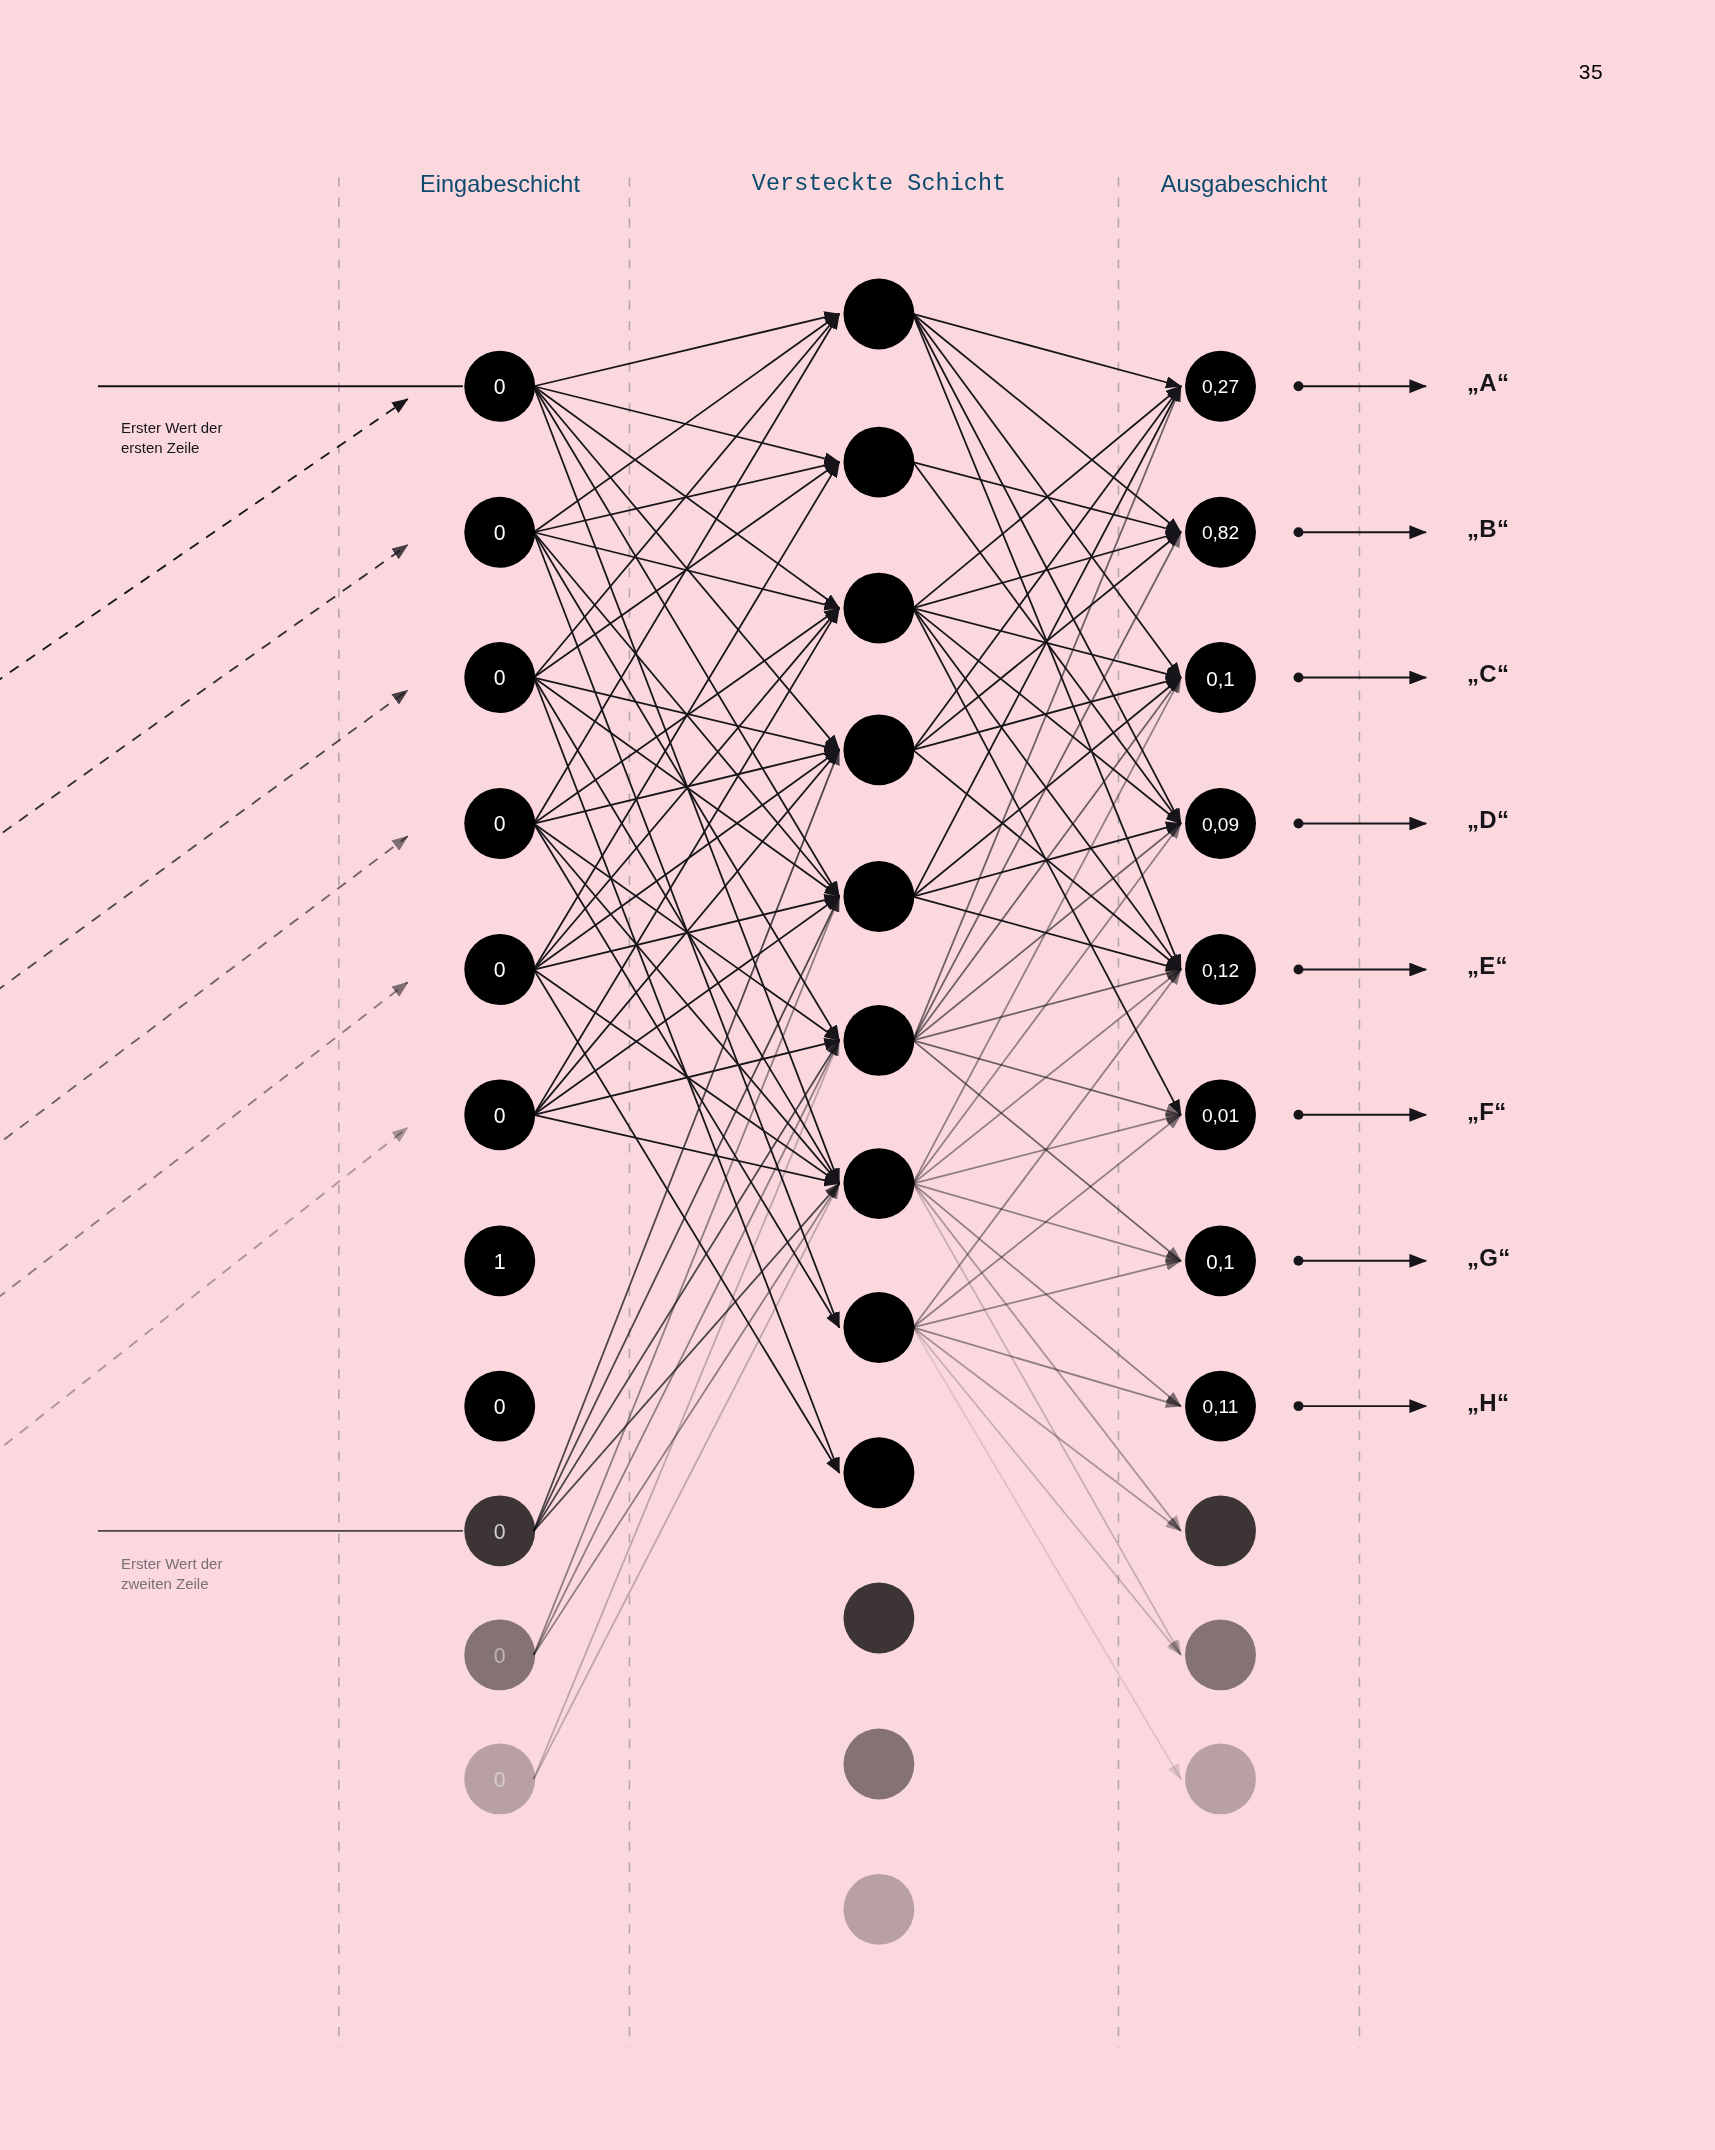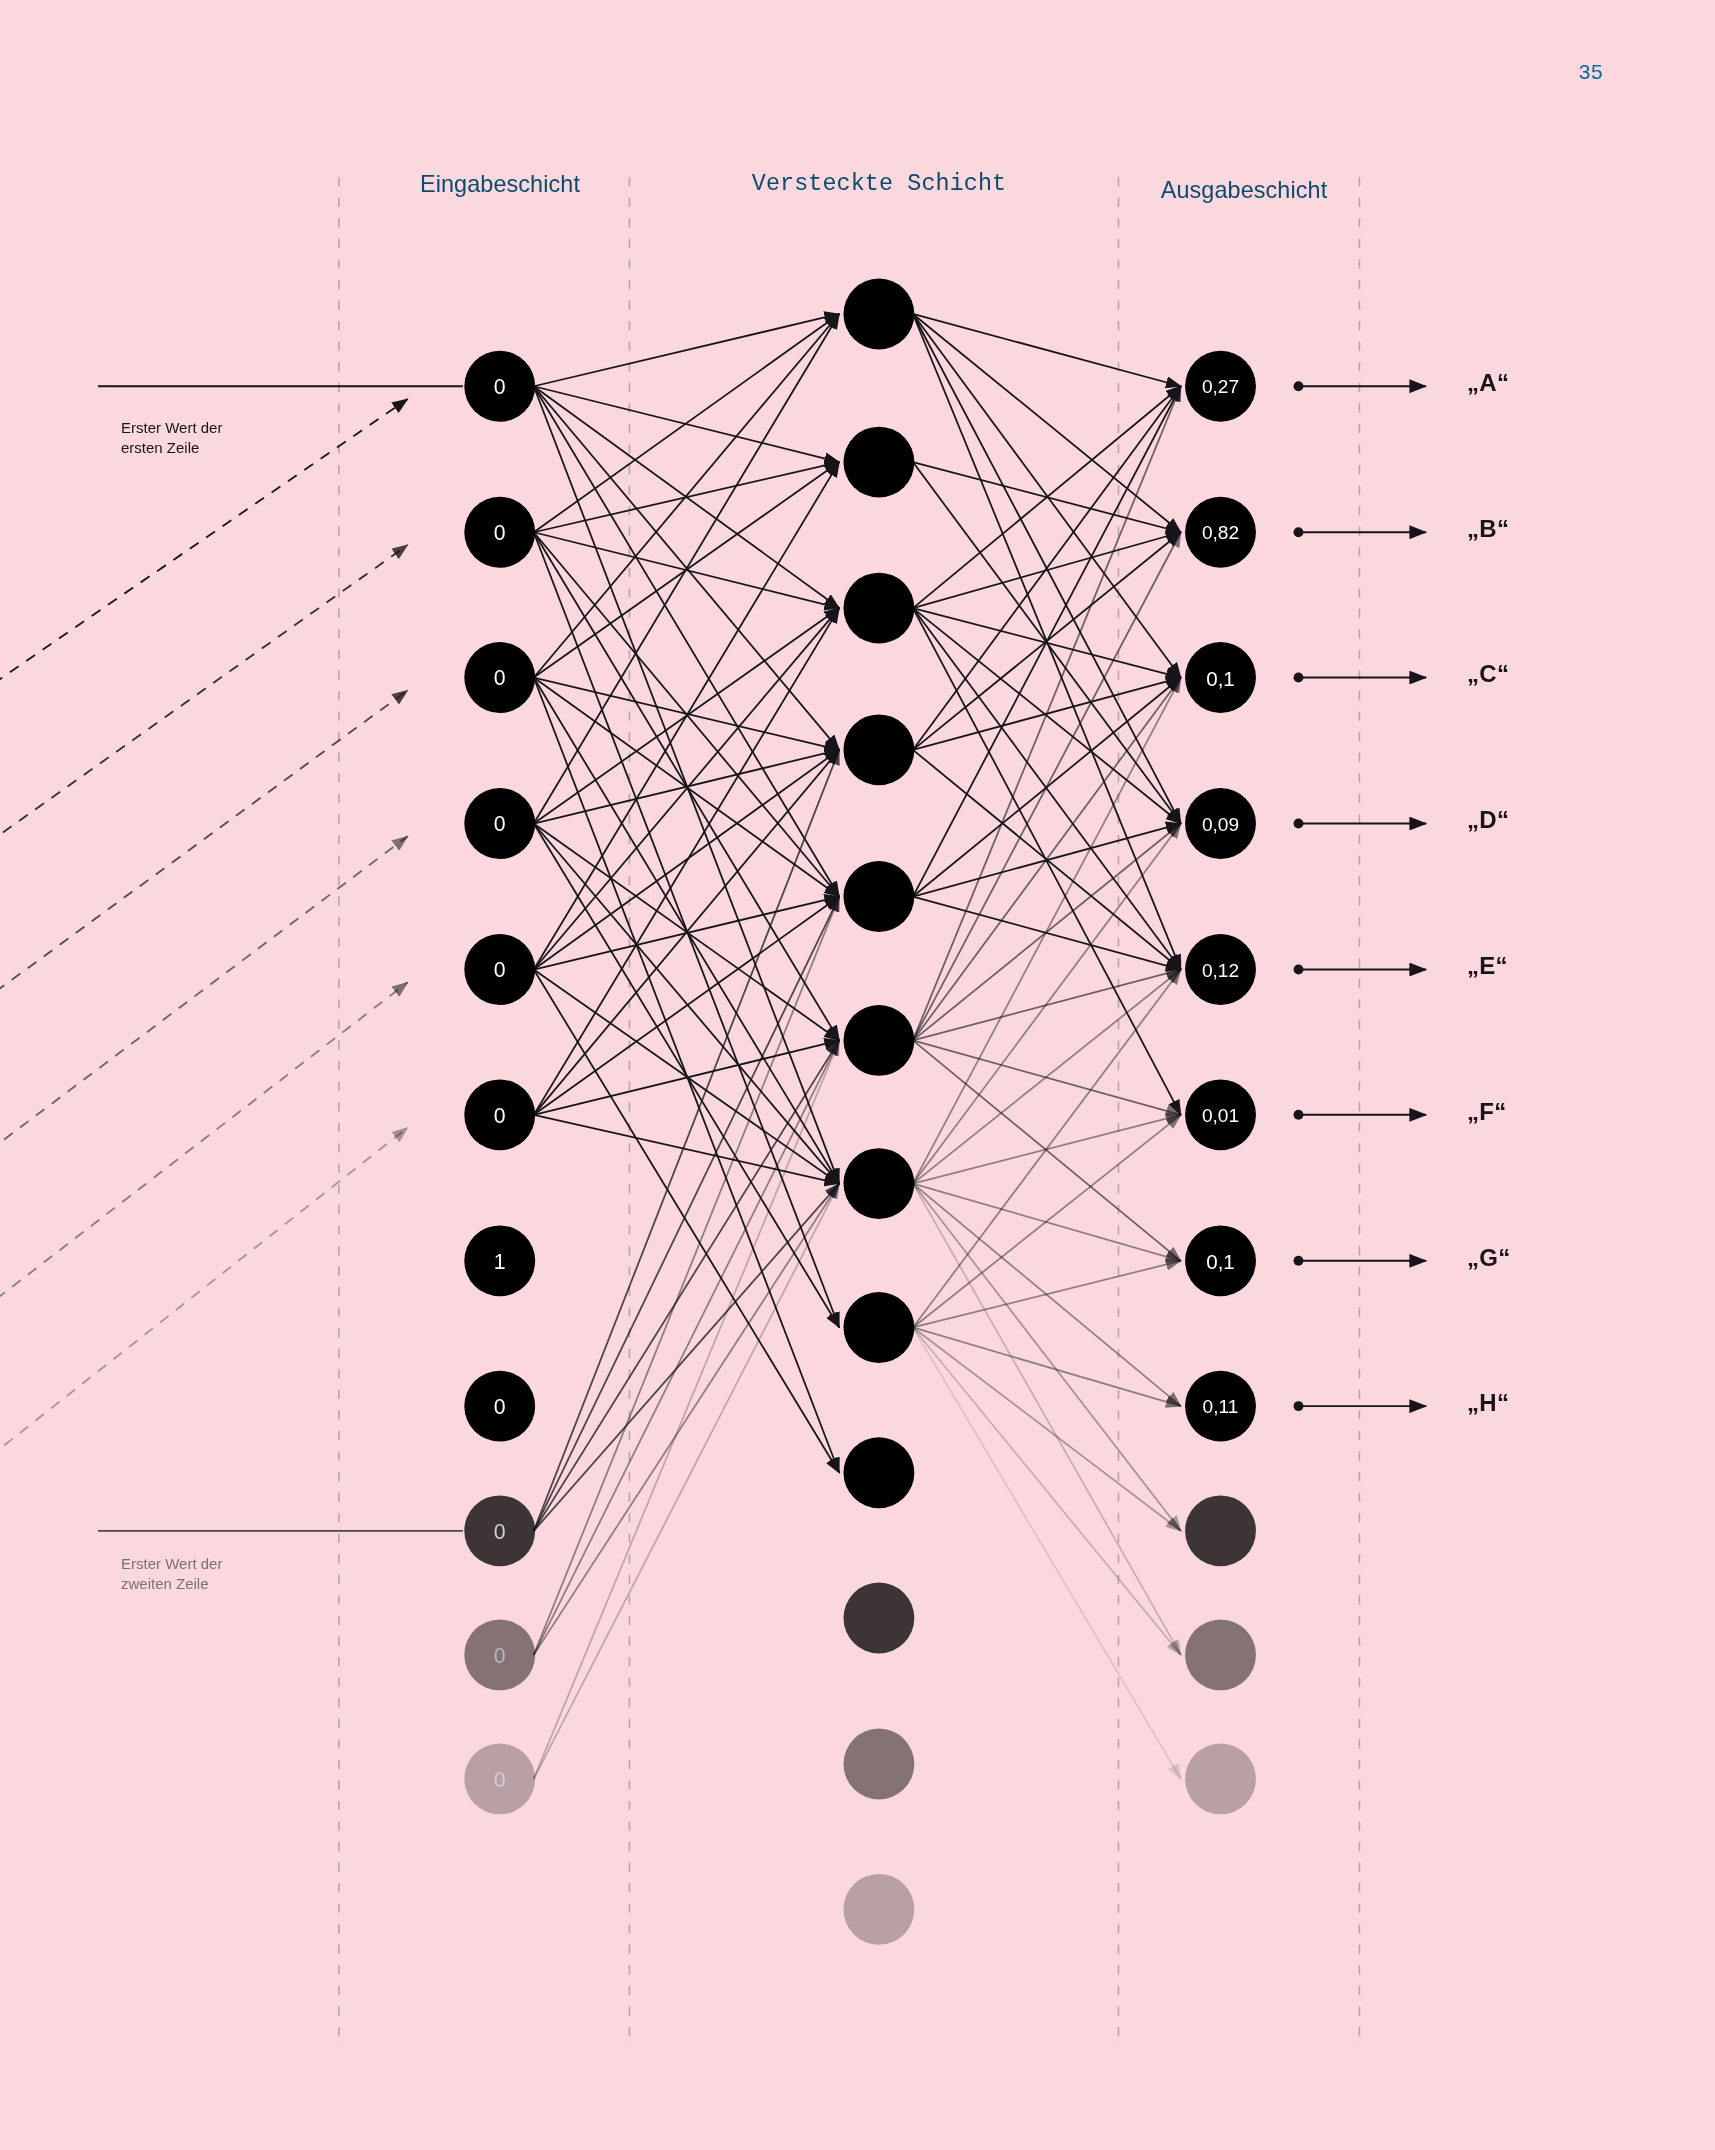--- a/index.html
+++ b/index.html
@@ -20,21 +20,21 @@
     left: 0; top: 0;
     width: 1716px;
     height: 2151px;
   }
   .page-number {
     position: absolute;
     right: 113px;
     top: 60px;
     font-size: 21px;
     font-weight: 500;
-    color: #0369a1;
+    color: #000000;
     letter-spacing: 0.4px;
   }
   .layer-title {
     position: absolute;
     font-size: 23.4px;
     font-weight: 500;
     color: #0c4a6e;
     letter-spacing: 0.1px;
     white-space: nowrap;
     transform: translateX(-50%);
@@ -343,21 +343,21 @@
         </g>
         <g>
           <circle cx="1722" cy="2510" r="50" fill="#000000" fill-opacity="0.26"></circle>
         </g>
       </g>
     </svg>
 
   <div id="titles-layer">
       <div class="layer-title" style="left: 500px; top: 171px;">Eingabeschicht</div>
       <div class="layer-title" style="left: 879px; top: 171px; font-family: Liberation Mono, monospace;">Versteckte Schicht</div>
-      <div class="layer-title" style="left: 1244px; top: 177px;">Ausgabeschicht</div>
+      <div class="layer-title" style="left: 1244px; top: 171px;">Ausgabeschicht</div>
     </div>
   <div id="notes-layer">
       <div class="side-note dark" style="left: 98px; top: 418px;">Erster Wert der
 ersten Zeile</div>
       <div class="side-note muted" style="left: 98px; top: 1554px;">Erster Wert der
 zweiten Zeile</div>
     </div>
   <div id="labels-layer">
       <div class="out-label" style="left: 1467px; top: 369px;">„A“</div>
       <div class="out-label" style="left: 1467px; top: 515px;">„B“</div>

